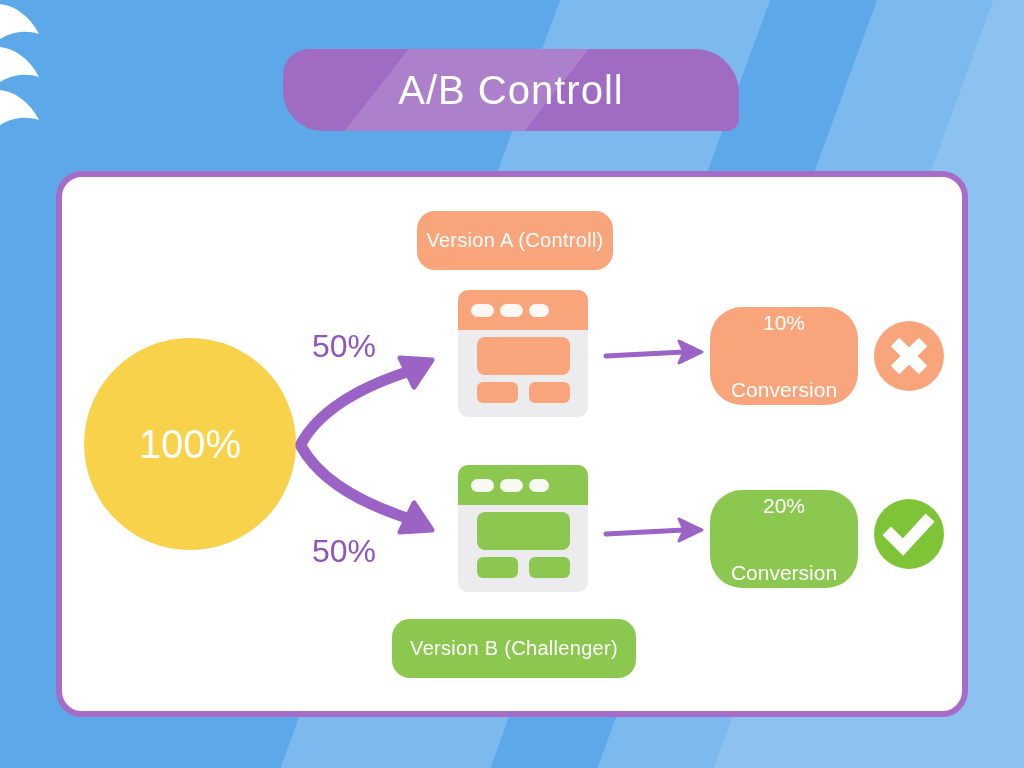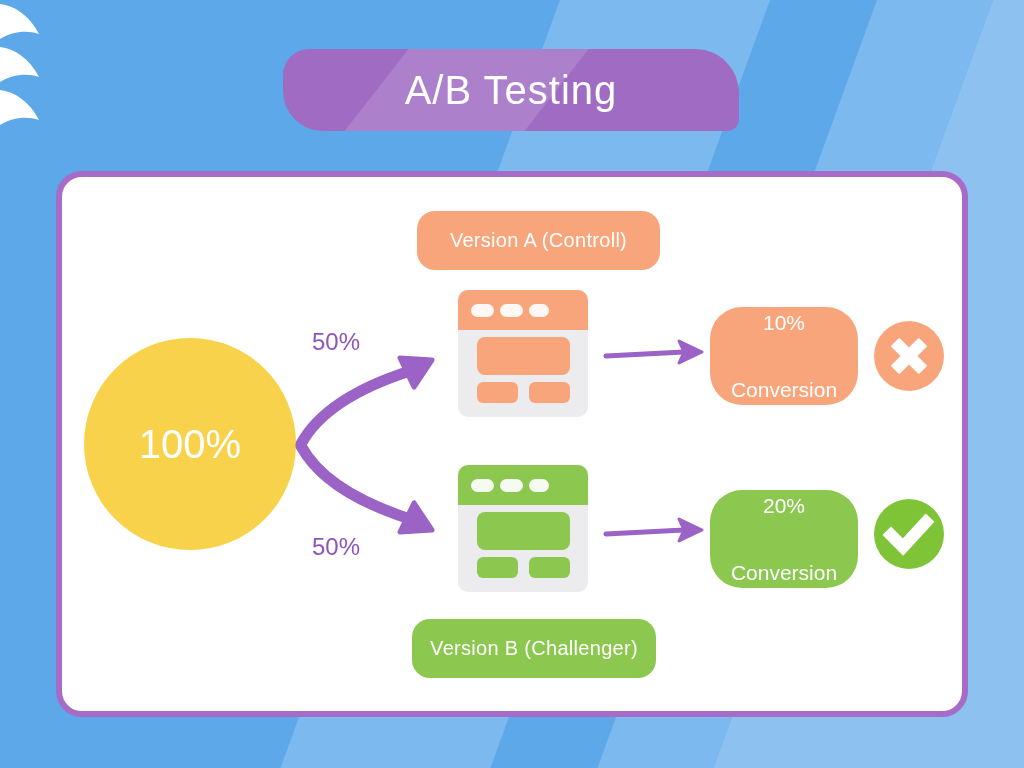--- a/index.html
+++ b/index.html
@@ -64,42 +64,42 @@
   .badge {
     position: absolute;
     height: 59px;
     border-radius: 18px;
     color: #fff;
     font-size: 20px;
     font-weight: 500;
     display: flex; align-items: center; justify-content: center;
     letter-spacing: 0.3px;
   }
-  .badge.badge-a { left: 417px; top: 211px; width: 243px; background: var(--orange, #F9A57C); }
-  .badge.badge-b { left: 412px; top: 619px; width: 244px; background: var(--green, #8CC84F); }
+  .badge.badge-a { left: 417px; top: 211px; width: 196px; background: var(--orange, #F9A57C); }
+  .badge.badge-b { left: 392px; top: 619px; width: 244px; background: var(--green, #8CC84F); }
   
   .traffic-circle {
     position: absolute;
     left: 84px; top: 338px;
     width: 212px; height: 212px;
     border-radius: 50%;
     background: var(--yellow, #F8D24A);
     display: flex; align-items: center; justify-content: center;
     color: #fff;
     font-size: 40px;
     font-weight: 500;
     line-height: 50px;
   }
   
   .pct {
     position: absolute;
     width: 80px;
-    text-align: center;
+    text-align: right;
     color: var(--pct-purple, #8E55BE);
-    font-size: 24px;
+    font-size: 32px;
     font-weight: 500;
   }
   .pct.pct-top { left: 296px; top: 328px; }
   .pct.pct-bottom { left: 296px; top: 533px; }
   
   .browser {
     position: absolute;
     left: 458px;
     width: 130px; height: 127px;
     background: var(--browser-bg, #ECECEE);
@@ -195,21 +195,21 @@
   <svg class="logo" width="46" height="134" viewBox="0 0 46 134">
     <g fill="#ffffff">
       <path d="M0,4 C15,6 29,15 39,34 C27,30 13,31 0,39 Z"></path>
       <path d="M0,47 C15,49 29,58 39,77 C27,73 13,74 0,82 Z"></path>
       <path d="M0,90 C15,92 29,101 39,120 C27,116 13,117 0,125 Z"></path>
     </g>
   </svg>
 
   <div class="banner">
     <div class="banner-stripe"></div>
-    <div class="banner-title">A/B Testing</div>
+    <div class="banner-title">A/B Controll</div>
   </div>
 
   <div class="card"></div>
 
   <div class="badge badge-a">Version A (Controll)</div>
 
   <div class="traffic-circle">
     <div>100%</div>
   </div>
 

